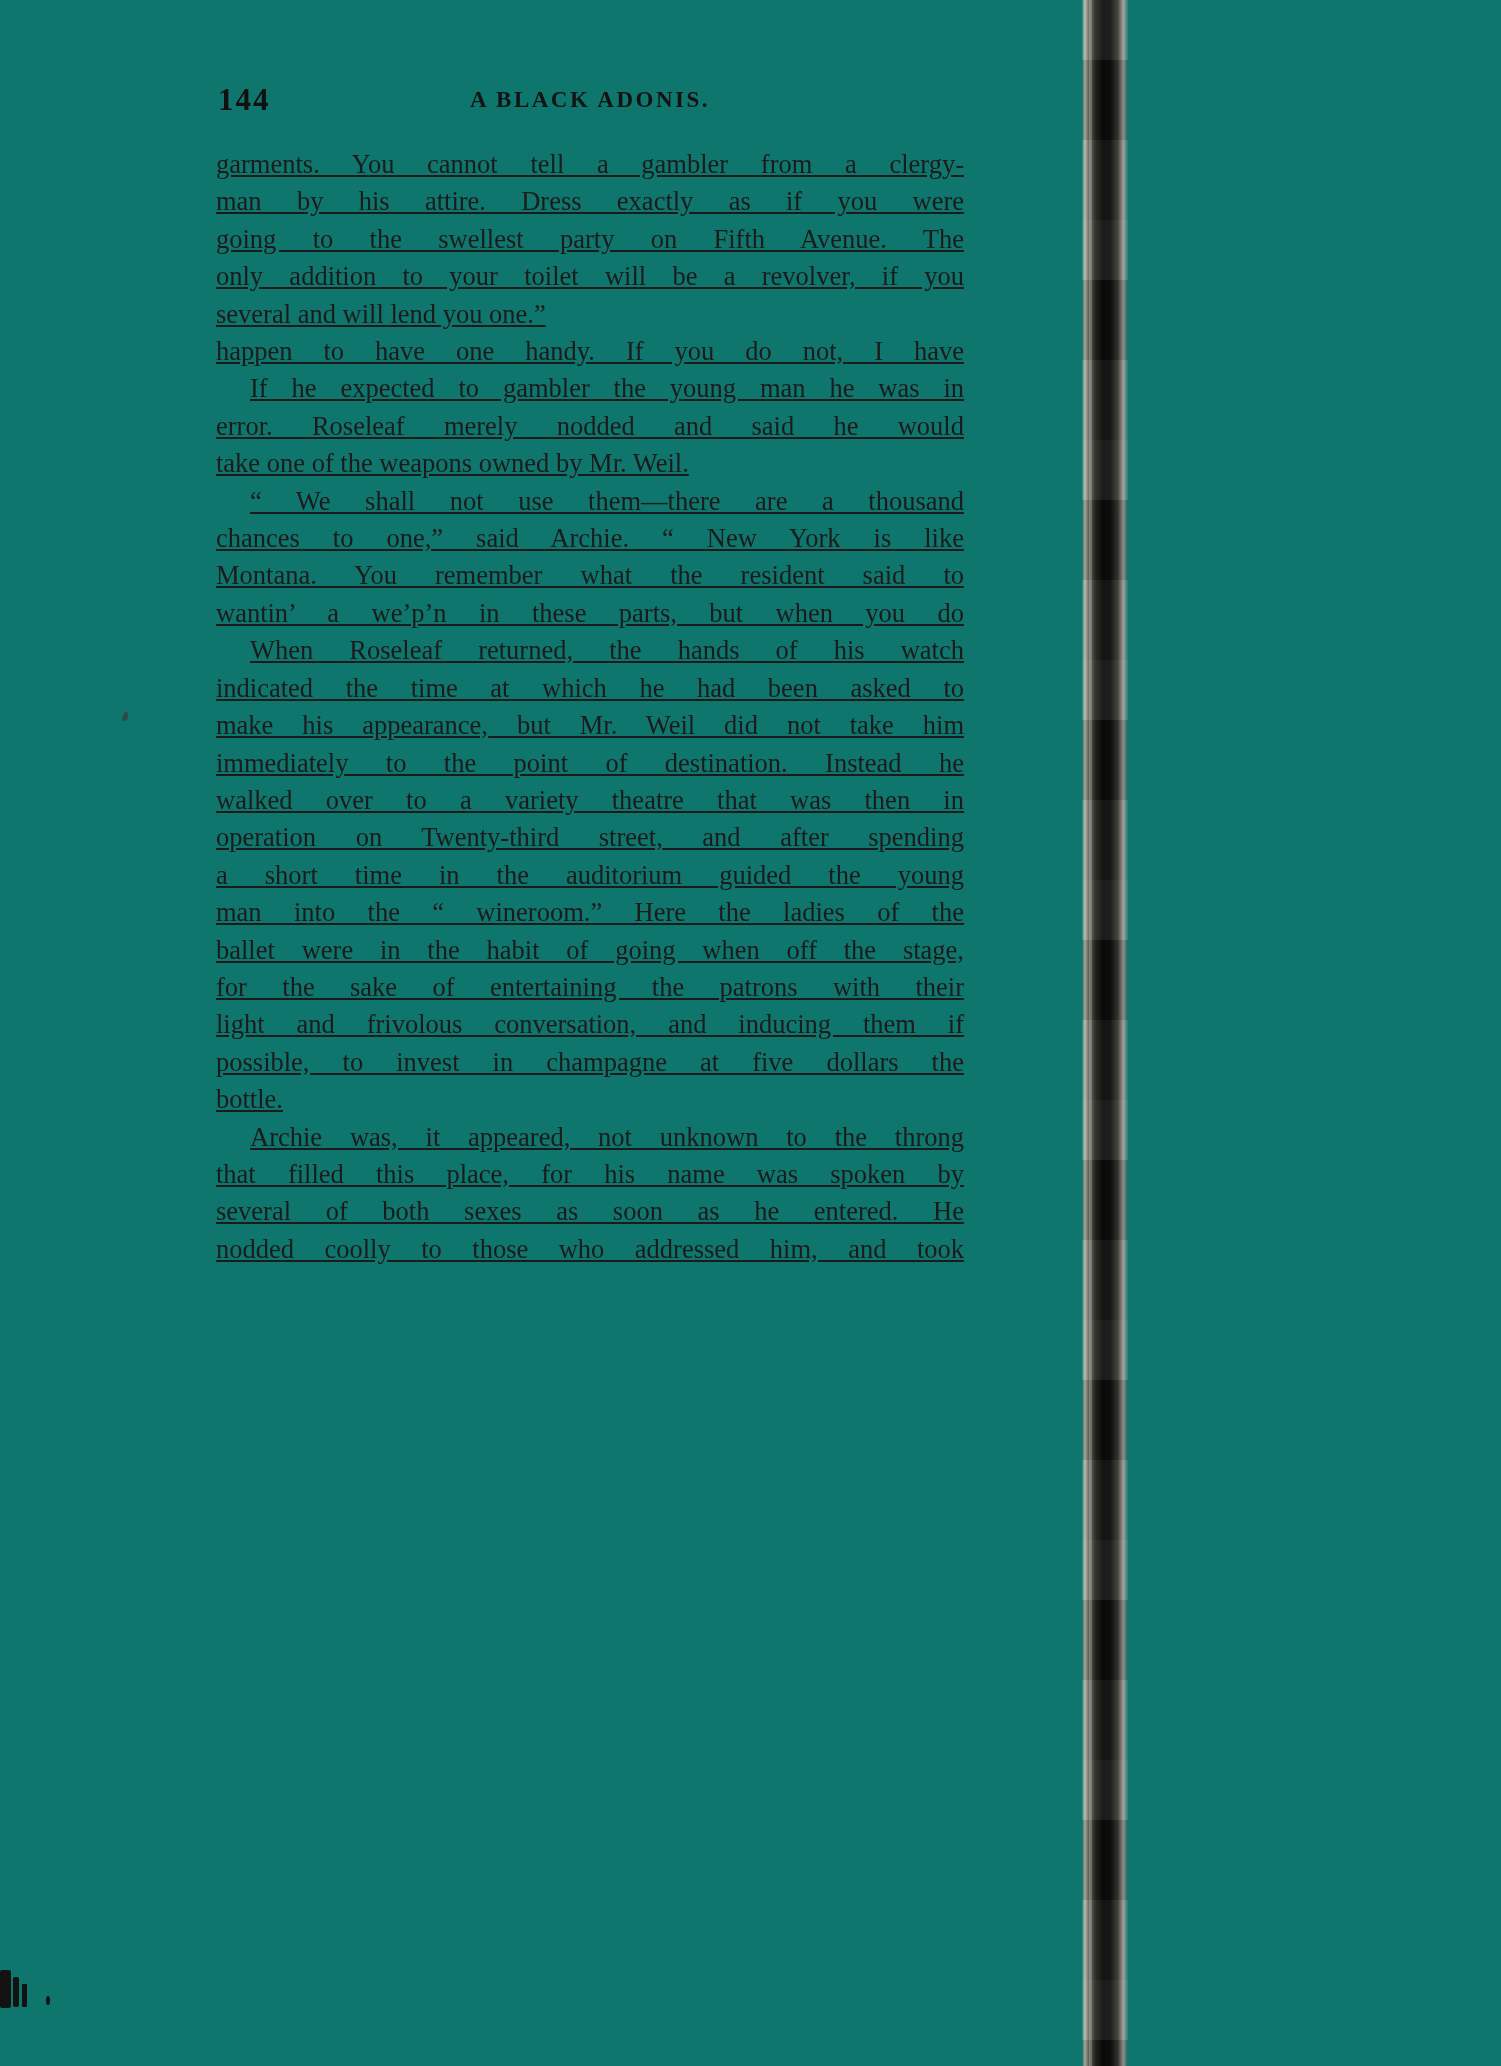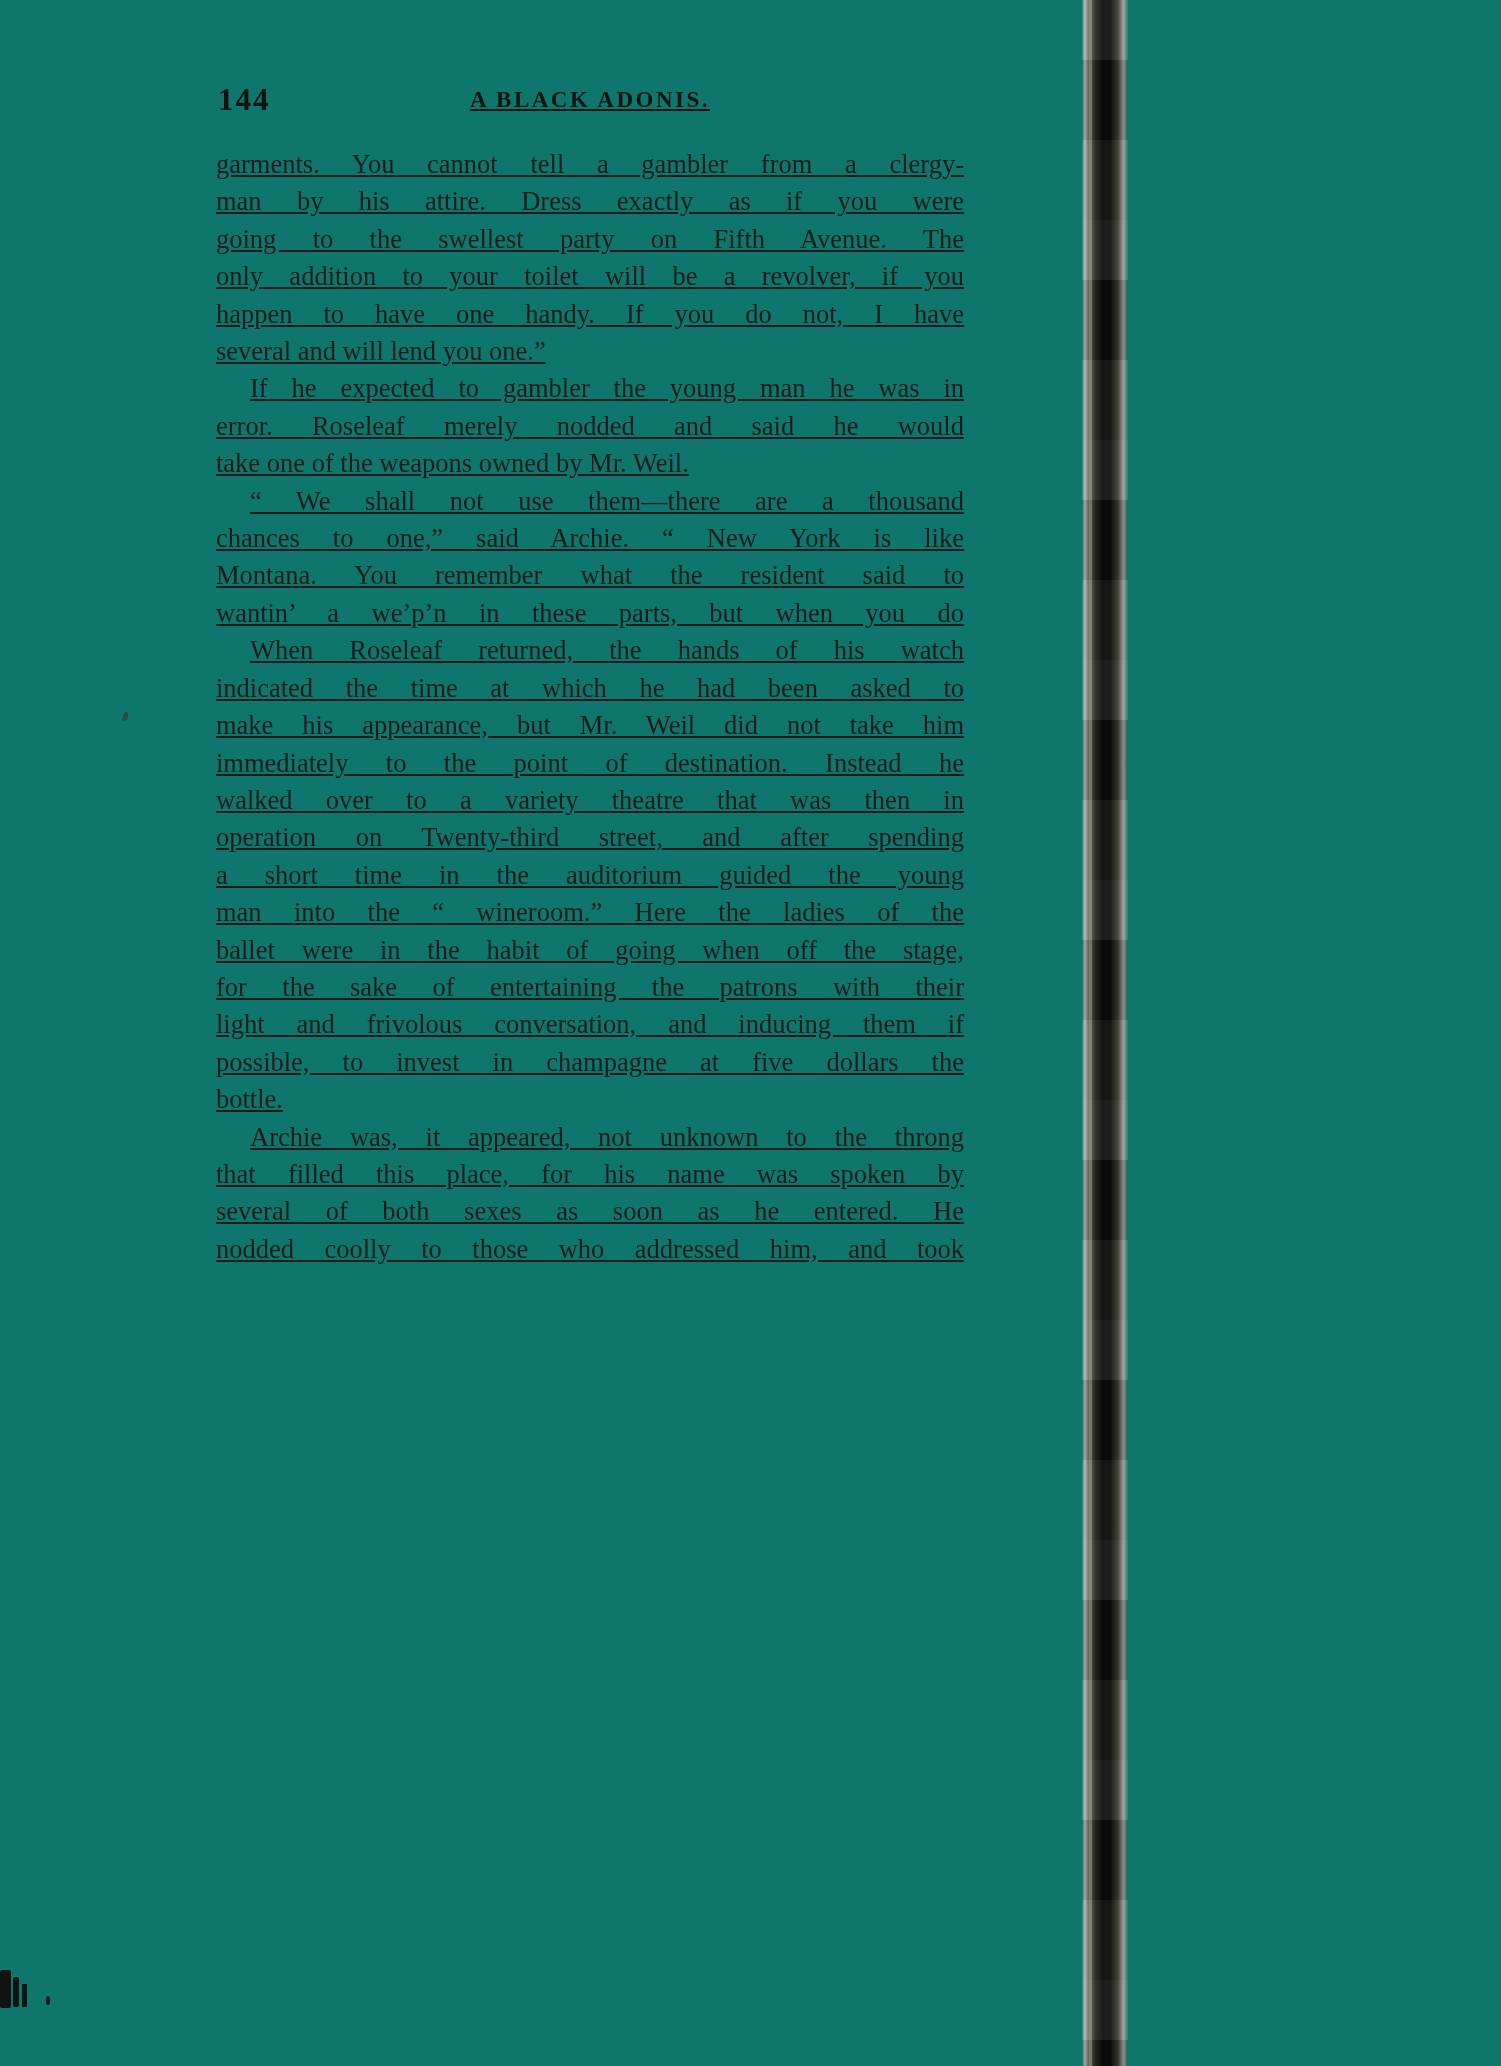--- a/index.html
+++ b/index.html
@@ -36,21 +36,20 @@
   .running {
     position: absolute;
     left: 0;
     top: 5px;
     width: 100%;
     text-align: center;
     font-size: 23px;
     font-weight: 700;
     letter-spacing: 2.5px;
     color: #131313;
-    text-decoration: underline;
   }
   
   .text-block {
     position: absolute;
     top: 146px;
     left: 216px;
     width: 748px;
     font-size: 26.5px;
     line-height: 37.4px;
     color: #1b1b1b;
@@ -129,22 +128,22 @@
     <span class="pagenum">144</span>
     <span class="running">A BLACK ADONIS.</span>
   </div>
 
   <div class="text-block">
       <div class="paragraph">
         <div class="line">garments. You cannot tell a gambler from a clergy-</div>
         <div class="line">man by his attire. Dress exactly as if you were</div>
         <div class="line">going to the swellest party on Fifth Avenue. The</div>
         <div class="line">only addition to your toilet will be a revolver, if you</div>
+        <div class="line lastline">several and will lend you one.”</div>
         <div class="line">happen to have one handy. If you do not, I have</div>
-        <div class="line lastline">several and will lend you one.”</div>
       </div>
       <div class="paragraph">
         <div class="line firstline-indent">If he expected to gambler the young man he was in</div>
         <div class="line">error. Roseleaf merely nodded and said he would</div>
         <div class="line lastline">take one of the weapons owned by Mr. Weil.</div>
       </div>
       <div class="paragraph">
         <div class="line firstline-indent">“ We shall not use them—there are a thousand</div>
         <div class="line">chances to one,” said Archie. “ New York is like</div>
         <div class="line">Montana. You remember what the resident said to</div>

